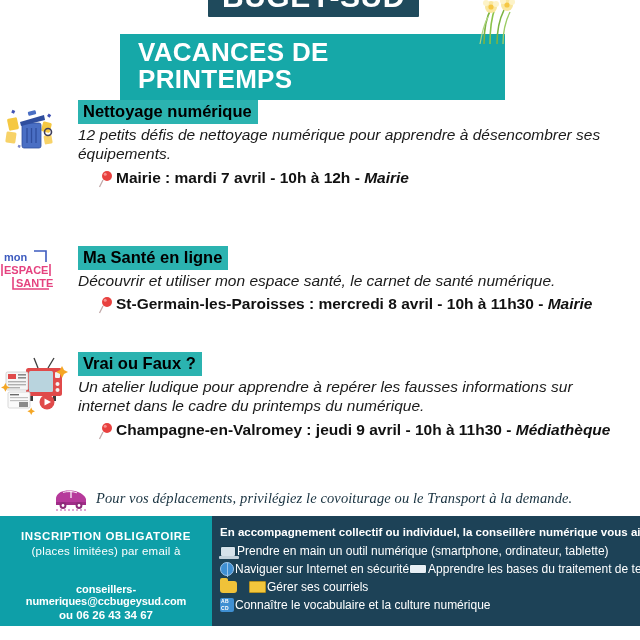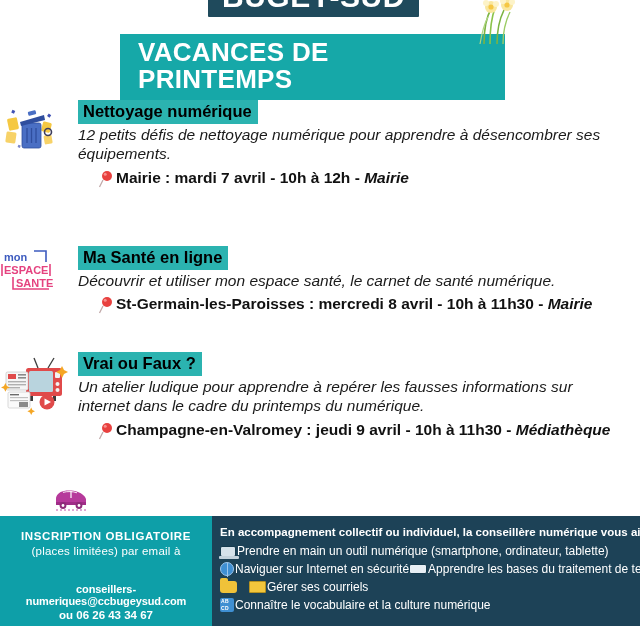--- a/index.html
+++ b/index.html
@@ -275,20 +275,21 @@
         <circle cx="5" cy="26" r="0.8"></circle>
           <circle cx="9" cy="26" r="0.8"></circle>
         <circle cx="13" cy="26" r="0.8"></circle>
           <circle cx="17" cy="26" r="0.8"></circle>
         <circle cx="21" cy="26" r="0.8"></circle>
           <circle cx="25" cy="26" r="0.8"></circle>
         <circle cx="29" cy="26" r="0.8"></circle>
           <circle cx="33" cy="26" r="0.8"></circle>
       </g>
     </svg>
+    <div class="transport-text">Pour vos déplacements, privilégiez le covoiturage ou  le Transport à la demande.</div>
   </div>
 
   <div class="footer">
 
     <div class="foot-left">
       <div class="insc-title">INSCRIPTION OBLIGATOIRE</div>
       <div class="insc-sub">(places limitées) par email à</div>
       <div class="insc-mail">conseillers-numeriques@ccbugeysud.com</div>
       <div class="insc-tel">ou 06 26 43 34 67</div>
     </div>

